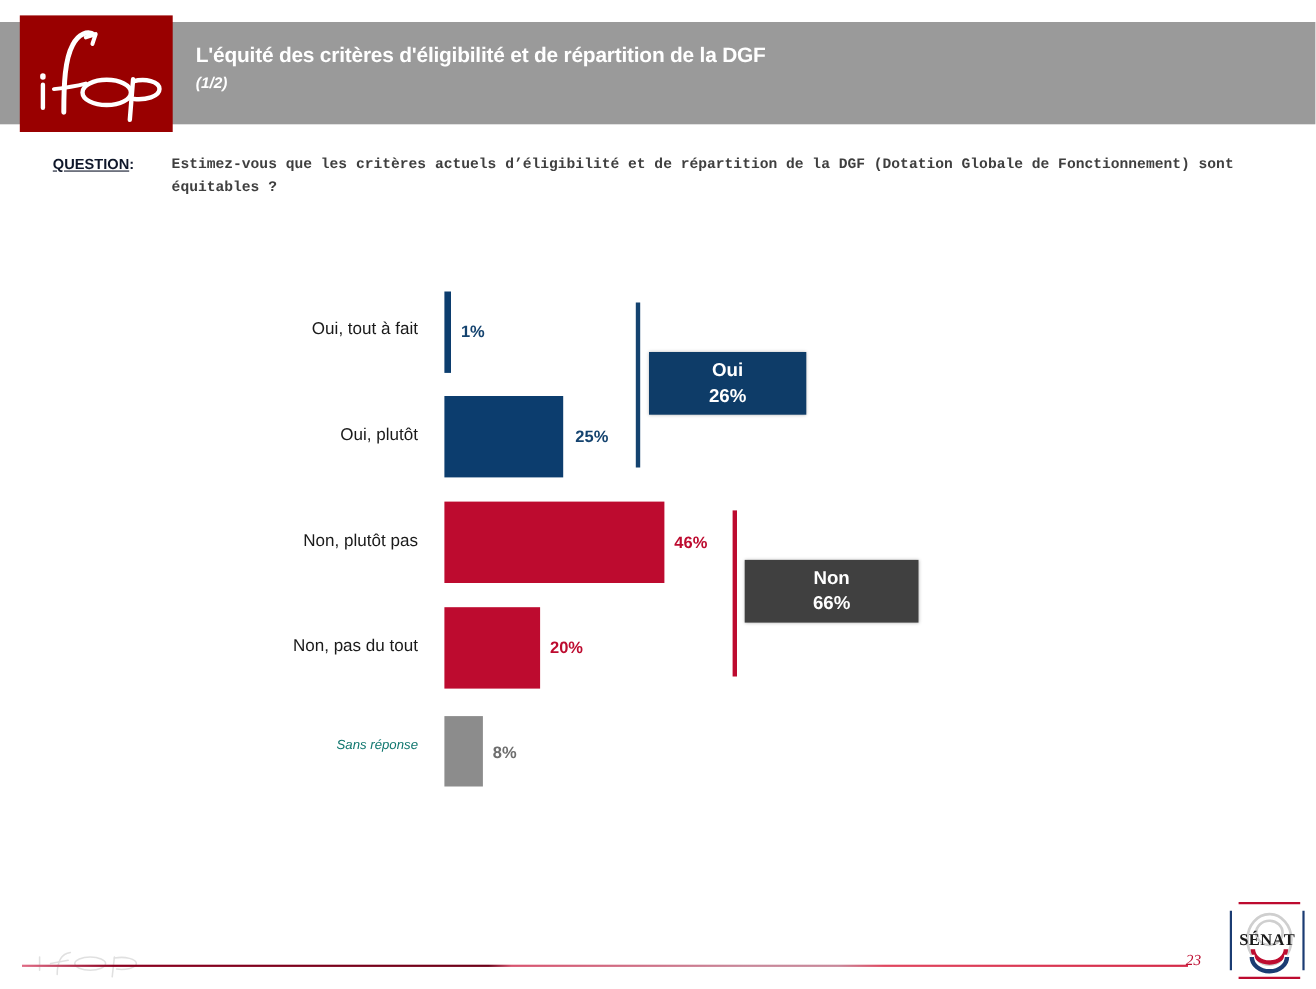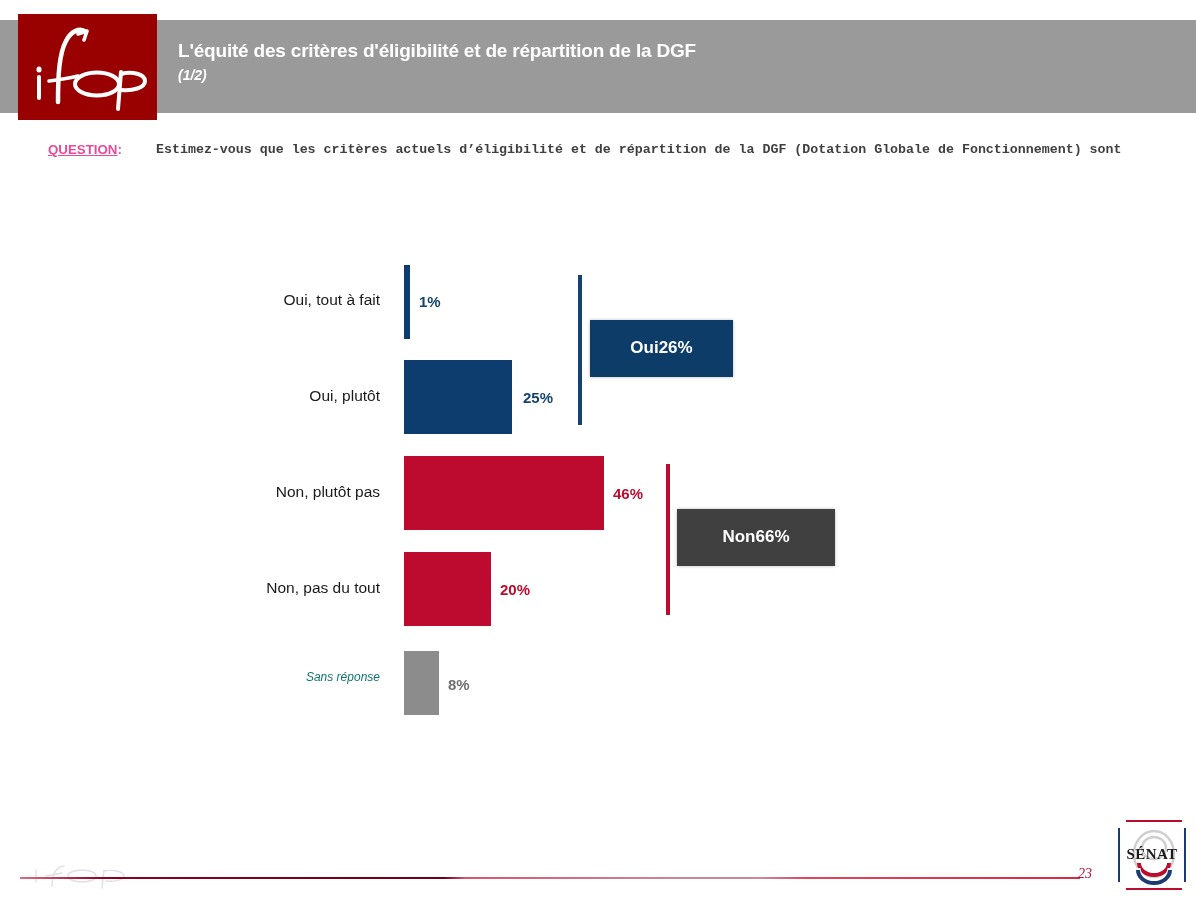--- a/index.html
+++ b/index.html
@@ -44,21 +44,21 @@
 
   
   #question-block{
     position:absolute;left:48px;top:140px;width:1100px;
     font-size:13.3px;font-weight:bold;color:#3f3f3f;
     line-height:1.55;
   }
   #question-label{
     float:left;
     font-weight:bold;
-    color:#ec4899;
+    color:#0f172a;
   }
   #question-label u{text-decoration:underline;}
   #question-text{
     display:block;
     text-align:justify;
     text-justify:inter-word;
     padding-left:108px;
     color:#3f3f3f;
     font-family:Liberation Mono, monospace;
   }
@@ -104,21 +104,21 @@
   .brace{
     position:absolute;width:4px;
   }
   .brace.navy{background:#14436f;}
   .brace.red{background:#bd0b2f;}
 
   .callout{
     position:absolute;
     color:#ffffff;
     display:flex;
-    flex-direction:row;
+    flex-direction:column;
     align-items:center;
     justify-content:center;
     font-weight:bold;
     font-size:17px;
     line-height:1.32;
     box-shadow:0 0 3px rgba(0,0,0,0.28);
   }
   .callout.navy{background:#0e3c68;}
   .callout.red{background:#404040;}
 
@@ -172,20 +172,21 @@
 
 <div id="title-block">
   <div id="slide-title">L'équité des critères d'éligibilité et de répartition de la DGF</div>
   <div id="slide-subtitle">(1/2)</div>
 </div>
 
 <div id="question-block">
   <span id="question-label"><u>QUESTION</u><span>:</span></span>
   <span id="question-text">
     <span>Estimez-vous que les critères actuels d’éligibilité et de répartition de la DGF (Dotation Globale de Fonctionnement) sont</span>
+    <span class="lastline" style="display:block">équitables ?</span>
   </span>
 </div>
 
 <div id="chart">
   <div class="chart-layer">
 
     <div class="cat-label" style="left:180px;top:292px;width:200px;">Oui, tout à fait</div>
     <div class="cat-label" style="left:180px;top:388px;width:200px;">Oui, plutôt</div>
     <div class="cat-label" style="left:180px;top:484px;width:200px;">Non, plutôt pas</div>
     <div class="cat-label" style="left:180px;top:580px;width:200px;">Non, pas du tout</div>

